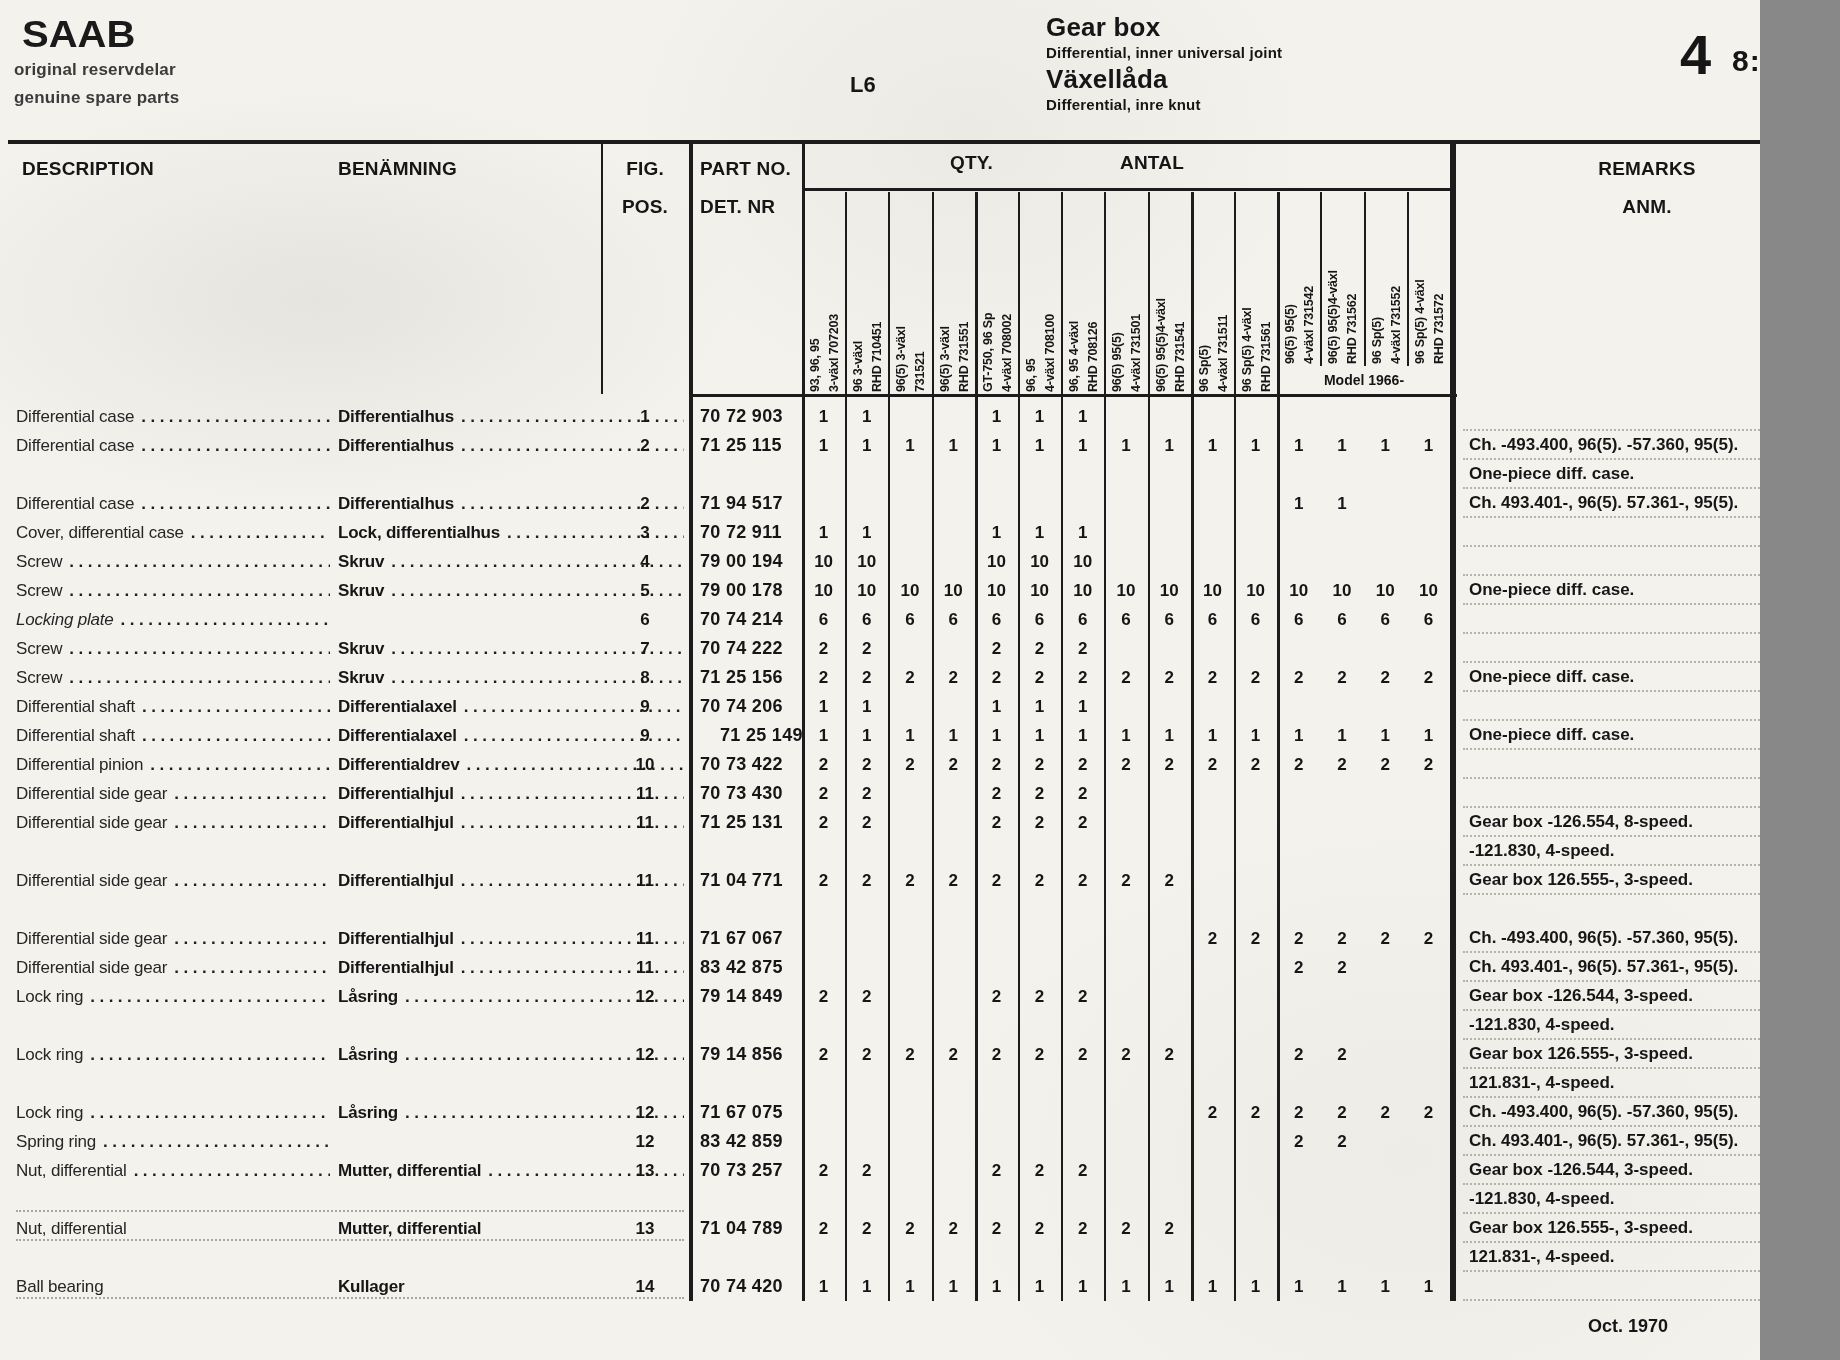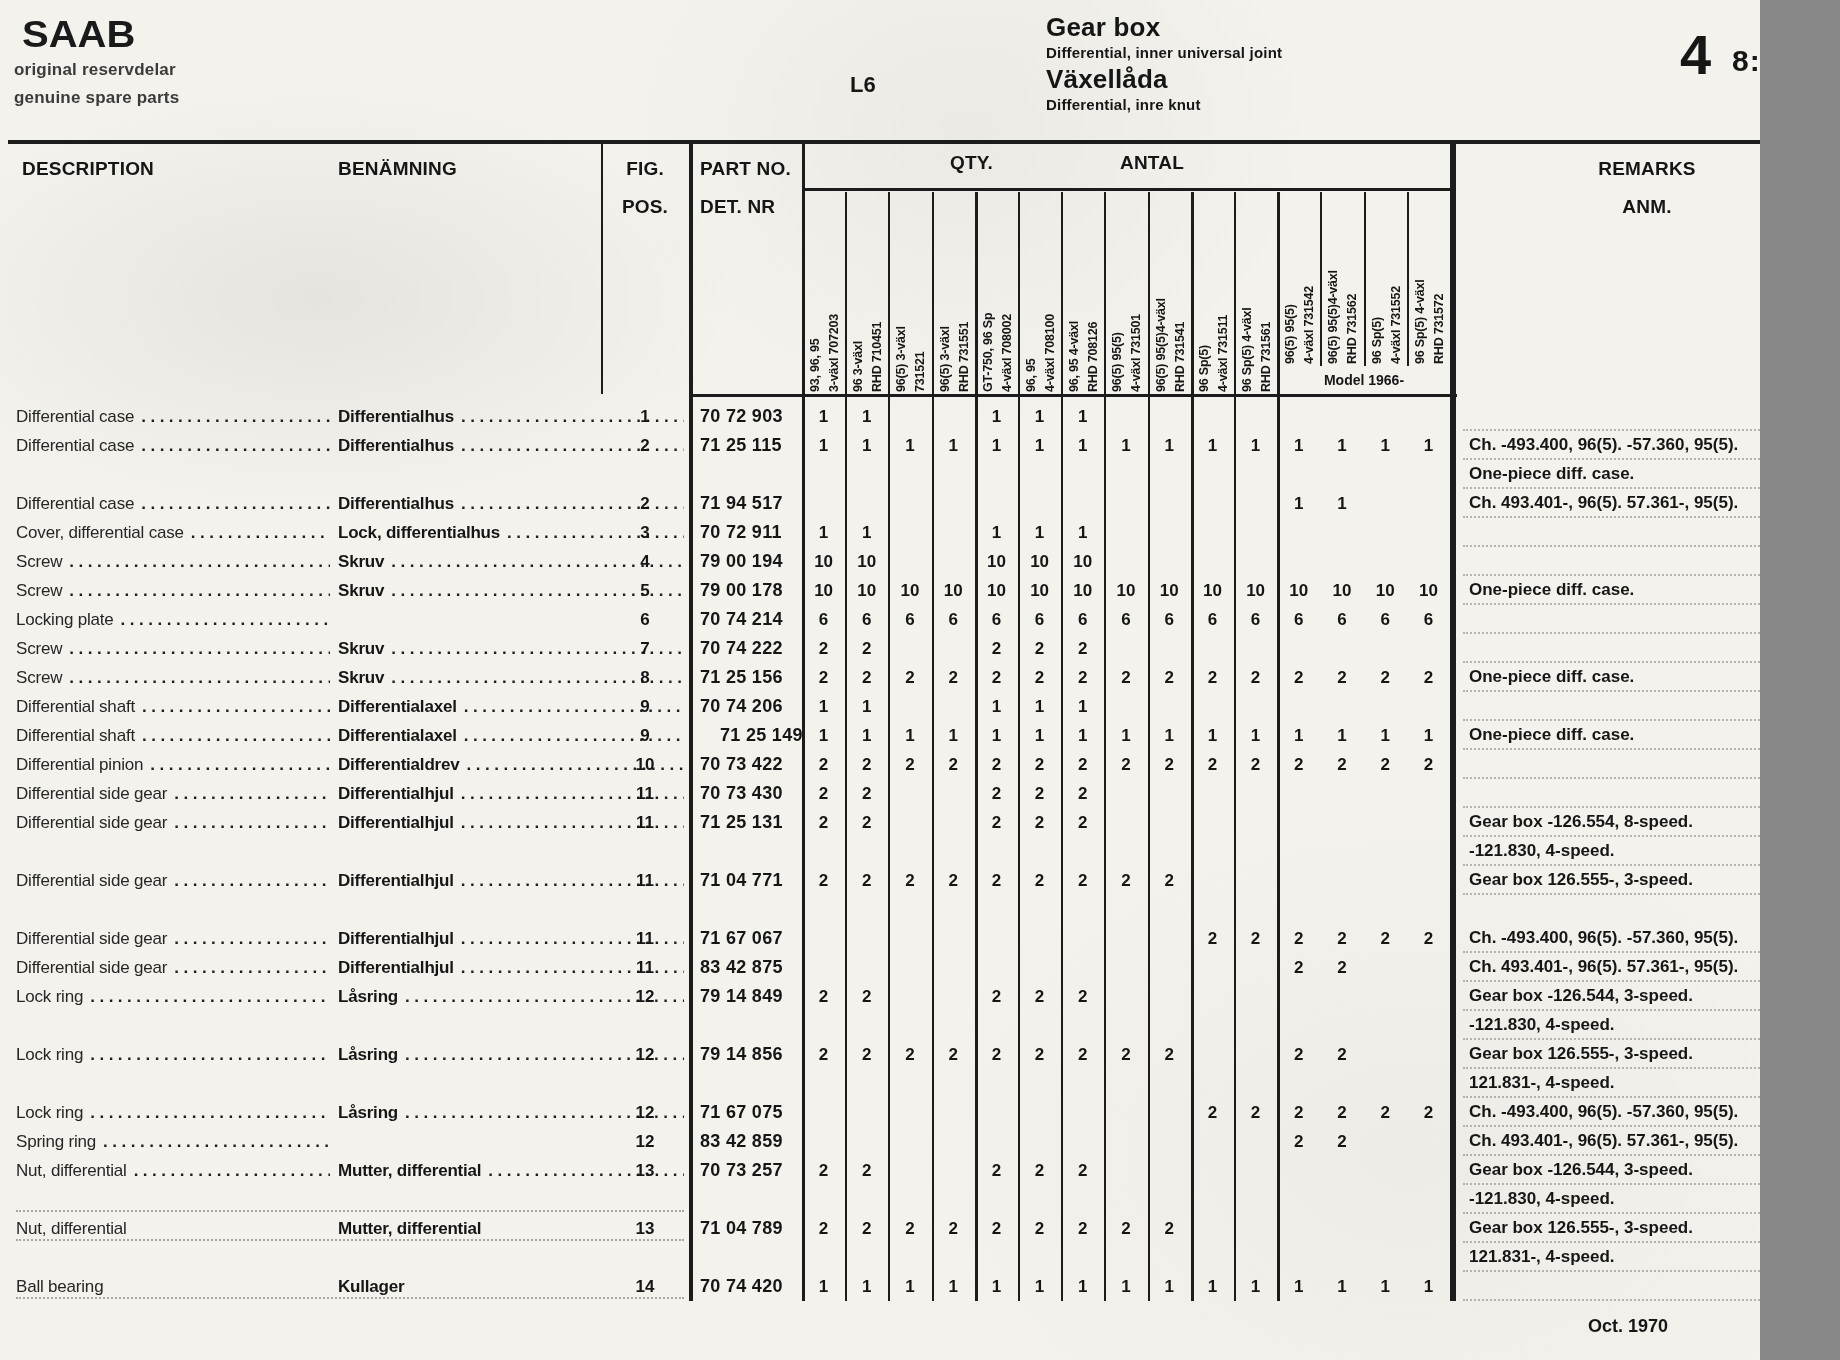--- a/index.html
+++ b/index.html
@@ -373,21 +373,21 @@
         <div class="cell qty" style="left: 1277.2px; width: 43.2px;">10</div>
         <div class="cell qty" style="left: 1320.4px; width: 43.2px;">10</div>
         <div class="cell qty" style="left: 1363.6px; width: 43.2px;">10</div>
         <div class="cell qty" style="left: 1406.8px; width: 43.2px;">10</div>
         <div class="cell rem" style="left: 1463px; width: 373px; height: 29px; line-height: normal;">
           <div class="rem-slot">One-piece diff. case.</div>
         </div>
       </div>
       <div class="row" style="top: 605px; height: 29px;">
         <div class="cell desc" style="left: 16px; width: 314px;">
-          <div style="display: inline;">Locking plate</div>
+          <div style="display: inline; font-style: italic;">Locking plate</div>
           <div class="dots"></div>
         </div>
         <div class="cell fig" style="left: 601px; width: 88px;">6</div>
         <div class="cell part" style="left: 700px; width: 100px;">70 74 214</div>
         <div class="cell qty" style="left: 802px; width: 43.2px;">6</div>
         <div class="cell qty" style="left: 845.2px; width: 43.2px;">6</div>
         <div class="cell qty" style="left: 888.4px; width: 43.2px;">6</div>
         <div class="cell qty" style="left: 931.6px; width: 43.2px;">6</div>
         <div class="cell qty" style="left: 974.8px; width: 43.2px;">6</div>
         <div class="cell qty" style="left: 1018px; width: 43.2px;">6</div>

